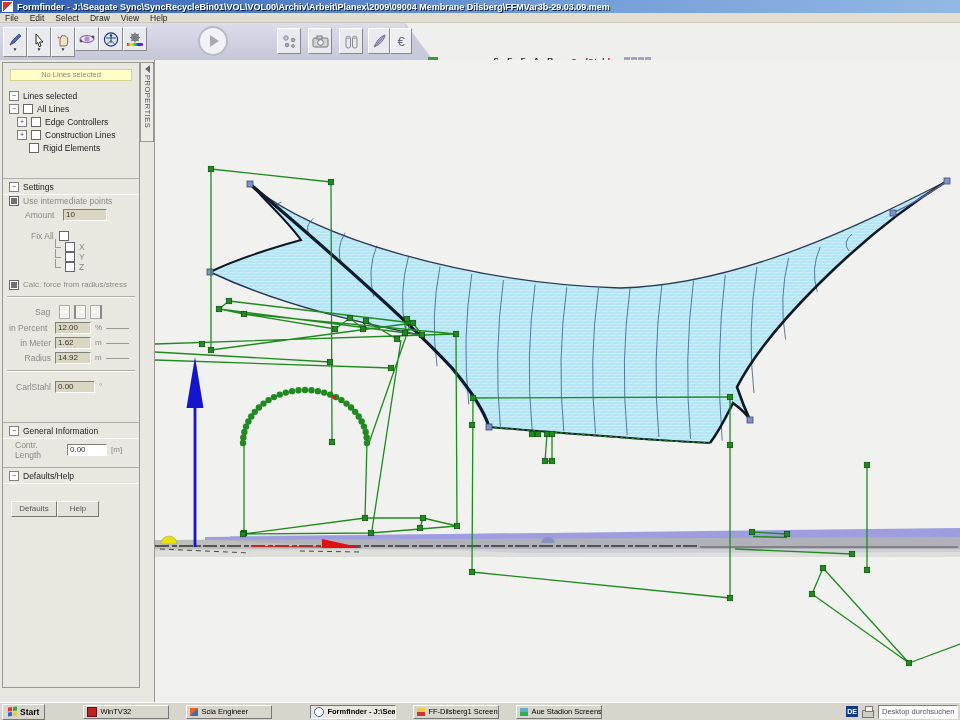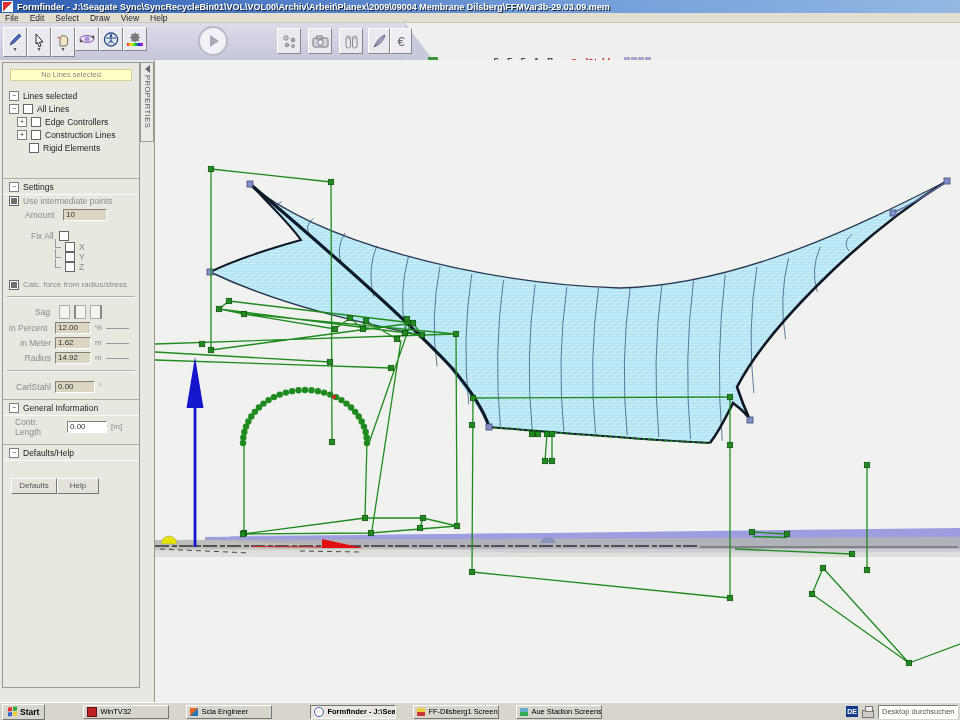--- a/index.html
+++ b/index.html
@@ -325,21 +325,21 @@
       </div>
 
       <div style="border-top:1px solid #aeaea6;box-shadow:0 1px 0 rgba(255,255,255,.8);margin:5px 4px 8px"></div>
 
       <div class="row">
         <span class="dim" style="width:42px;text-align:right">CarlStahl</span>
         <input class="inp" style="width: 34px;" value="0.00">
         <span class="unit">°</span>
       </div>
 
-      <div class="sec" style="margin-top:5px">
+      <div class="sec" style="margin-top:28px">
         <span class="exp">−</span>
         <span>General Information</span>
       </div>
       <div class="row" style="padding-left:12px">
         <span class="dim" style="width:48px">Contr. Length</span>
         <input class="inp white" style="width: 34px;" value="0.00">
         <span class="unit">[m]</span>
       </div>
 
       <div class="sec">

